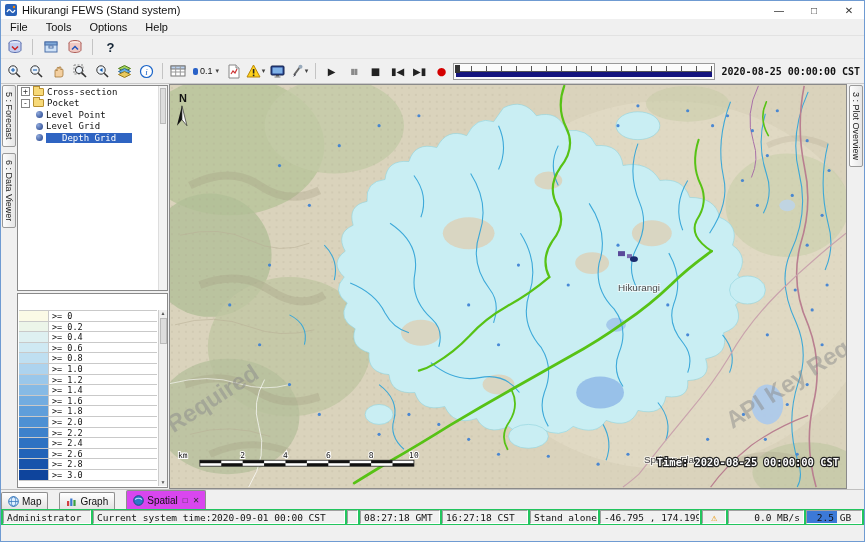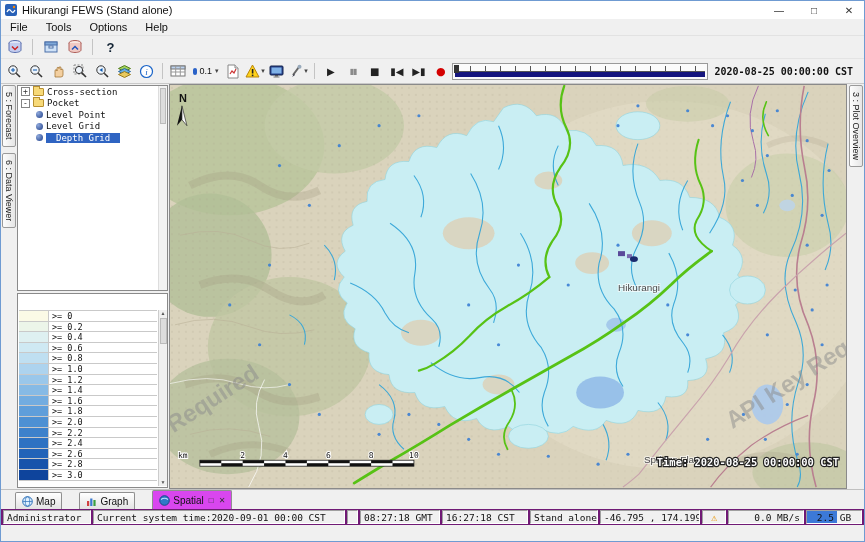--- a/index.html
+++ b/index.html
@@ -24,35 +24,35 @@
   .transport.rec{color:#d40000;font-size:11px}
   .helpq{font-weight:bold;font-size:13px;color:#123;padding:0 6px}
   .thresh{display:flex;align-items:center;gap:2px;padding:0 3px}
   .thresh .dot{width:7px;height:7px;background:#2a62c8;border-radius:2px}
   .thresh .tval{font-size:9px;color:#111}
   .timeline{width:280px;height:17px;border:1px solid #9a9a9a;background:#fbfbfb;margin-left:auto;position:relative}
   .tl-ruler{position:absolute;left:2px;right:2px;top:2px;height:6px;border-bottom:1px solid #555;
             background:repeating-linear-gradient(90deg,#555 0 1px,transparent 1px 15px)}
   .tl-bar{position:absolute;left:2px;right:2px;bottom:2px;height:5px;background:#15157e}
   .tl-handle{position:absolute;left:1px;top:1px;width:5px;height:8px;background:#333}
-  .tl-date{font-family:"DejaVu Sans Mono",monospace;font-size:10px;font-weight:bold;margin:0 11px 0 6px;white-space:nowrap;color:#111}
+  .tl-date{font-family:"DejaVu Sans Mono",monospace;font-size:10px;font-weight:bold;margin:0 4px 0 6px;white-space:nowrap;color:#111}
   
   .main{display:flex;height:405px}
   .strip{width:15px;background:#f0f0f0;display:flex;flex-direction:column;align-items:center;padding-top:1px}
   .strip.right{width:17px}
   .vtab{writing-mode:vertical-rl;font-size:9px;color:#222;border:1px solid #9a9a9a;background:linear-gradient(90deg,#fdfdfd,#e6e6e6);
         padding:6px 1px;margin-bottom:6px;border-radius:2px;white-space:nowrap}
   .left-panel{width:153px;display:flex;flex-direction:column;background:#f0f0f0}
   .tree-box{height:206px;margin:1px;border:1px solid #8a8a8a;background:#fff;position:relative;overflow:hidden}
   .tree-row{display:flex;align-items:center;height:11.5px;font:9px "DejaVu Sans Mono",monospace;padding-left:3px;gap:3px;color:#111}
   .expander{width:9px;height:9px;border:1px solid #848484;background:#fff;font-size:8px;line-height:7px;text-align:center;color:#333;flex:0 0 9px}
   .folder{width:11px;height:8px;background:#f7d978;border:1px solid #b89030;border-radius:1px;position:relative;flex:0 0 11px}
   .folder::before{content:"";position:absolute;top:-3px;left:-1px;width:5px;height:2px;background:#f7d978;border:1px solid #b89030;border-bottom:none}
   .bullet{width:7px;height:7px;border-radius:50%;background:radial-gradient(circle at 30% 30%,#8fa9dc,#20408a);margin-left:15px;flex:0 0 7px}
-  .tlabel.selected{background:#2f64c2;color:#fff;padding:0 10px}
+  .tlabel.selected{background:#2f64c2;color:#fff;padding:0 16px}
   .vscroll{position:absolute;right:0;top:0;bottom:0;width:9px;background:#f3f3f3;border-left:1px solid #ddd}
   .vthumb{position:absolute;left:1px;right:1px;top:2px;height:36px;background:#dcdcdc;border:1px solid #bbb}
   .legend-box{flex:1;margin:1px;border:1px solid #8a8a8a;background:#fff;position:relative;overflow:hidden}
   .legend-header{display:flex;align-items:center;gap:4px;height:15px;padding-left:4px;font:9px "DejaVu Sans Mono",monospace;color:#111}
   .cbx{width:9px;height:9px;border:1px solid #777;background:#fff}
   .legend-list{position:absolute;top:16px;left:1px;right:10px;bottom:1px;border-top:1px solid #c9c9c9}
   .lrow{display:flex;height:10.6px;border-bottom:1px solid #c9c9c9}
   .lswatch{width:30px;border-right:1px solid #c9c9c9}
   .llabel{flex:1;font:8.5px "DejaVu Sans Mono",monospace;padding-left:3px;line-height:10px;color:#111}
   .legend-scroll{position:absolute;top:16px;bottom:1px;right:0;width:9px;background:#f0f0f0;border-left:1px solid #ccc;display:flex;flex-direction:column;justify-content:space-between;align-items:center}
@@ -60,50 +60,50 @@
   .lthumb{width:7px;height:26px;background:#dcdcdc;border:1px solid #bbb;position:absolute;top:8px;left:1px}
   
   .map{flex:1;position:relative;border:1px solid #8a8a8a;background:#dad3bc;overflow:hidden}
   .map svg{position:absolute;inset:0;width:100%;height:100%}
   .town{font:10px "Liberation Sans",sans-serif;fill:#4a4a4a;paint-order:stroke;stroke:#ffffff;stroke-width:2px;stroke-opacity:.6}
   .wm{font:bold 24px "Liberation Sans",sans-serif;fill:#8c8c8c;opacity:.5}
   .timetext{font:bold 10.5px "DejaVu Sans Mono",monospace;fill:#fff;paint-order:stroke;stroke:#222;stroke-width:2.4px}
   .ms{font:8px "DejaVu Sans Mono",monospace;fill:#111;paint-order:stroke;stroke:#fff;stroke-width:2px}
   .north{font:bold 11px "Liberation Sans",sans-serif;fill:#111}
   
-  .bottom-tabs{height:20px;display:flex;align-items:flex-end;padding-left:14px;gap:17px;background:#f0f0f0;border-top:1px solid #c0c0c0}
+  .bottom-tabs{height:20px;display:flex;align-items:flex-end;padding-left:0;gap:11px;background:#f0f0f0;border-top:1px solid #c0c0c0}
   .btab{height:17px;display:flex;align-items:center;gap:3px;padding:0 6px;font-size:10px;color:#111;border:1px solid #8f8f8f;border-bottom:none;border-radius:2px 2px 0 0;background:linear-gradient(#ffffff,#e3e3e3)}
   .btab.active{background:#d946ef;height:19px}
   .mini{font-size:8px;color:#333;margin-left:2px}
   
   .logs-row{height:18px;background:#f0f0f0;display:flex;align-items:center;padding-left:3px;border-top:1px solid #dadada}
   .logs-btn{font-size:10px;color:#111;padding:0 9px;height:15px;background:#f3f3f3;border:1px solid #8f8f8f;border-radius:2px;display:flex;align-items:center}
   
-  .statusbar{height:16px;display:flex;gap:2px;padding:1px 2px;background:#701a75;font:9.5px "DejaVu Sans Mono",monospace;color:#111}
+  .statusbar{height:16px;display:flex;gap:2px;padding:1px 2px;background:#22c55e;font:9.5px "DejaVu Sans Mono",monospace;color:#111}
   .scell{border:1px solid;border-color:#9f9f9f #ffffff #ffffff #9f9f9f;background:#f0f0f0;display:flex;align-items:center;padding:0 3px;white-space:nowrap;overflow:hidden}
   .sc-user{width:88px}.sc-sys{width:252px}.sc-fill{flex:1}.sc-gmt{width:80px}.sc-cst{width:86px}
   .sc-mode{width:68px}.sc-coord{width:100px}.sc-warn{width:24px;justify-content:center}
   .sc-net{width:76px;justify-content:flex-end}
   .sc-mem{width:56px;position:relative;justify-content:center}
   .memfill{position:absolute;left:0;top:0;bottom:0;width:55%;background:#3c79d8}
   .memtext{position:relative}
   .warnglyph{color:#e89400;font-size:10px}
 </style>
 </head>
 <body>
 
 <div class="window">
 
   <div class="titlebar">
     <svg width="12" height="12">
         <rect width="12" height="12" rx="2" fill="#2a62b8"></rect>
         <path d="M2 8 Q4 4 6 7 T10 6" stroke="#fff" fill="none" stroke-width="1.3"></path>
         <circle cx="9" cy="3" r="1.2" fill="#ff8800"></circle>
       </svg>
-    <span>Hikurangi FEWS  (Stand alone)</span>
+    <span>Hikurangi FEWS  (Stand system)</span>
     <span class="tb-spacer"></span>
     <span class="winbtn">—</span>
     <span class="winbtn">□</span>
     <span class="winbtn">✕</span>
   </div>
 
   <div class="menubar">
     <span class="menu-item">File</span>
     <span class="menu-item">Tools</span>
     <span class="menu-item">Options</span>

